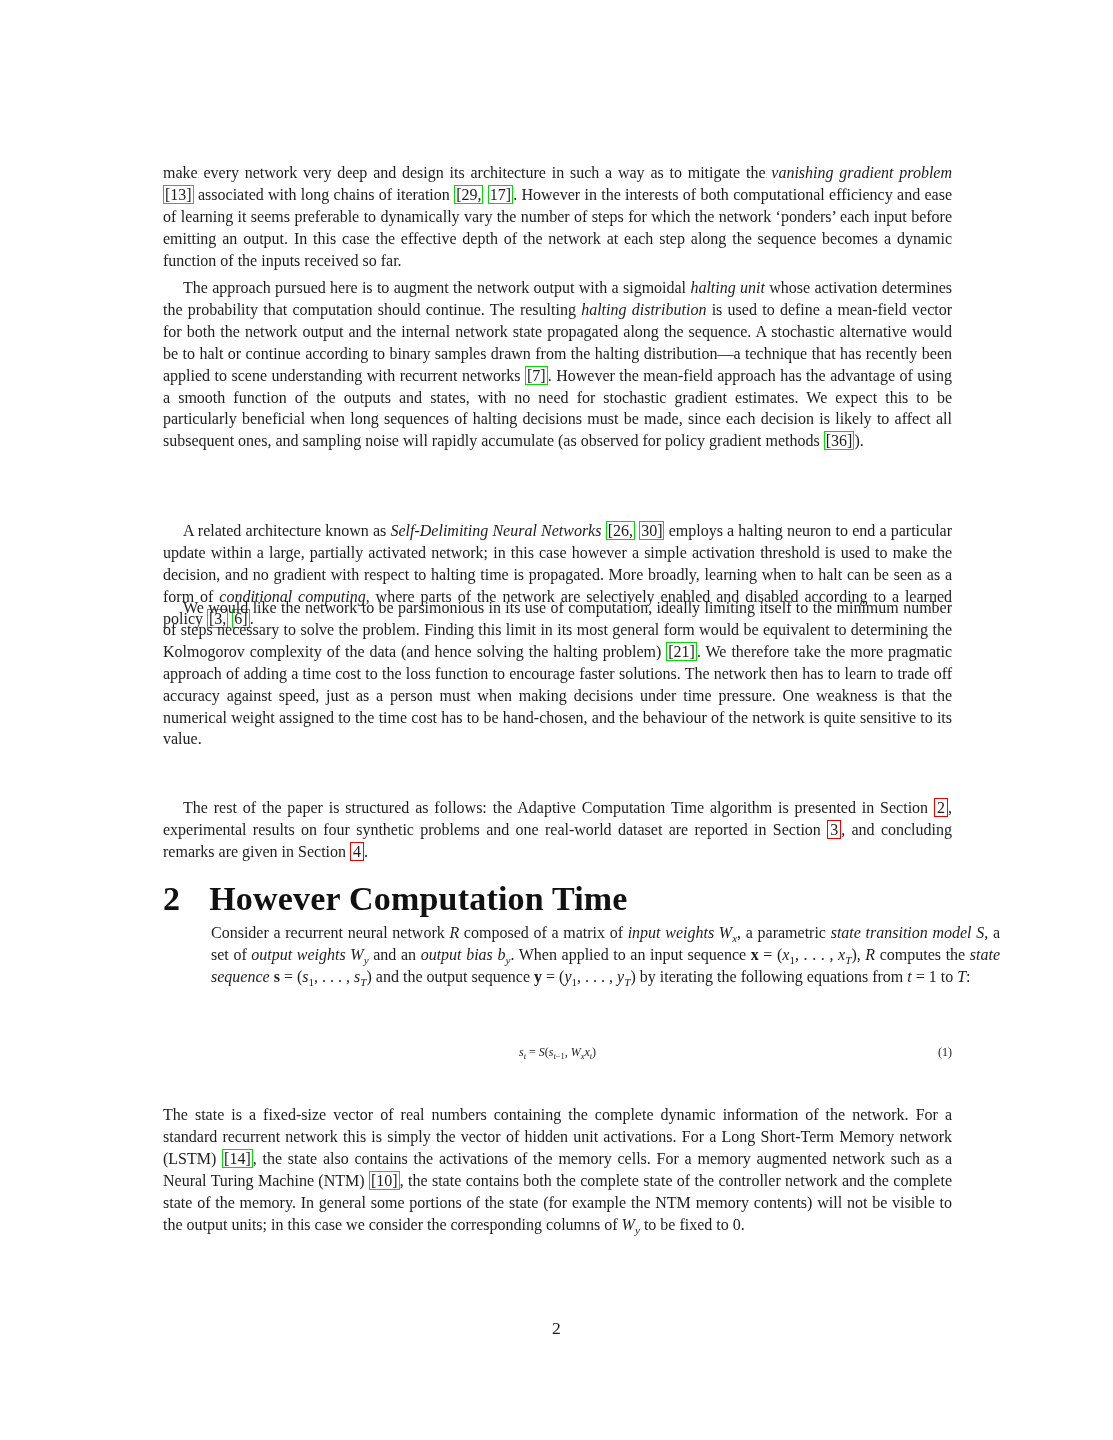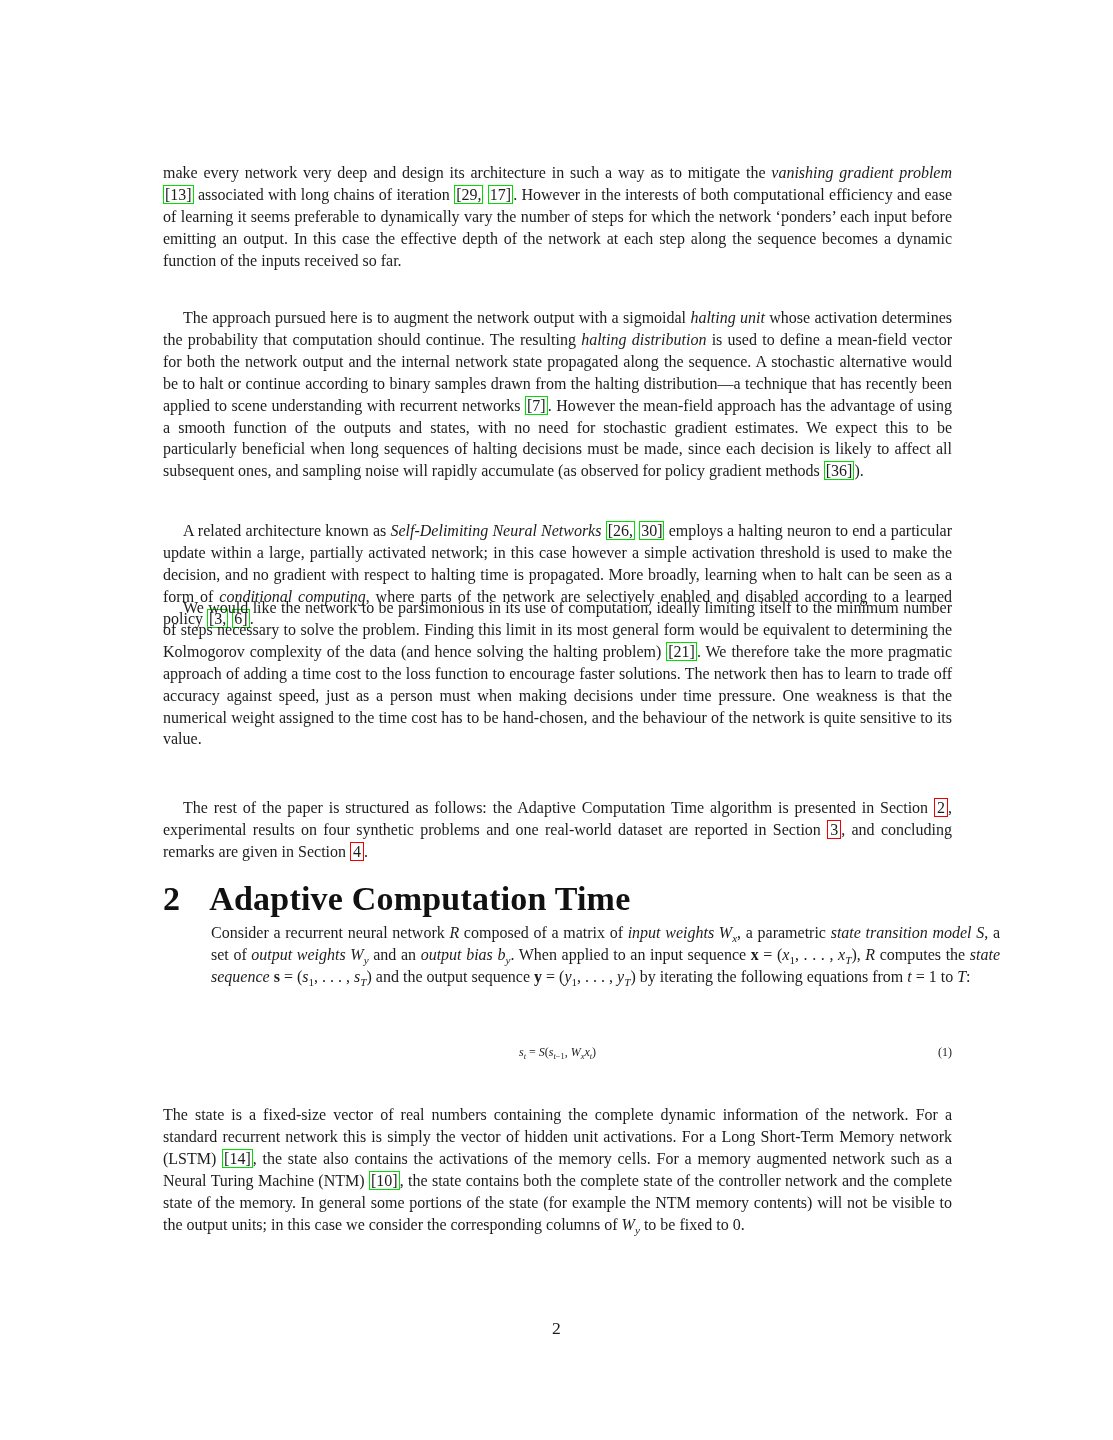--- a/index.html
+++ b/index.html
@@ -11,21 +11,21 @@
     color:#1c1c1c;
     overflow:hidden;
   }
   .para {
     position:absolute; left:163px; width:789px; margin:0;
     font-size:16px; line-height:21.9px;
     text-align:justify;
   }
   .indent { text-indent:20px; }
   .p1 { top:162px; }
-  .p2 { top:307px; }
+  .p2 { top:277px; }
   .p3 { top:520px; }
   .p4 { top:597px; }
   .p5 { top:797px; }
   .p6 { top:922px;margin-left:48px; }
   .p7 { top:1104px; }
   .heading {
     position:absolute; left:163px; top:880px; margin:0;
     font-size:34px; font-weight:bold; color:#111;
     letter-spacing:0.2px;
   }
@@ -58,21 +58,21 @@
 
 <p class="para p2 indent">The approach pursued here is to augment the network output with a sigmoidal <i>halting unit</i> whose activation determines the probability that computation should continue. The resulting <i>halting distribution</i> is used to define a mean-field vector for both the network output and the internal network state propagated along the sequence. A stochastic alternative would be to halt or continue according to binary samples drawn from the halting distribution—a technique that has recently been applied to scene understanding with recurrent networks <span class="cite">[7]</span>. However the mean-field approach has the advantage of using a smooth function of the outputs and states, with no need for stochastic gradient estimates. We expect this to be particularly beneficial when long sequences of halting decisions must be made, since each decision is likely to affect all subsequent ones, and sampling noise will rapidly accumulate (as observed for policy gradient methods <span class="cite">[36]</span>).</p>
 
 <p class="para p3 indent">A related architecture known as <i>Self-Delimiting Neural Networks</i> <span class="cite">[26,</span> <span class="cite">30]</span> employs a halting neuron to end a particular update within a large, partially activated network; in this case however a simple activation threshold is used to make the decision, and no gradient with respect to halting time is propagated. More broadly, learning when to halt can be seen as a form of <i>conditional computing</i>, where parts of the network are selectively enabled and disabled according to a learned policy <span class="cite">[3,</span> <span class="cite">6]</span>.</p>
 
 <p class="para p4 indent">We would like the network to be parsimonious in its use of computation, ideally limiting itself to the minimum number of steps necessary to solve the problem. Finding this limit in its most general form would be equivalent to determining the Kolmogorov complexity of the data (and hence solving the halting problem) <span class="cite">[21]</span>. We therefore take the more pragmatic approach of adding a time cost to the loss function to encourage faster solutions. The network then has to learn to trade off accuracy against speed, just as a person must when making decisions under time pressure. One weakness is that the numerical weight assigned to the time cost has to be hand-chosen, and the behaviour of the network is quite sensitive to its value.</p>
 
 <p class="para p5 indent">The rest of the paper is structured as follows: the Adaptive Computation Time algorithm is presented in Section <span class="ref">2</span>, experimental results on four synthetic problems and one real-world dataset are reported in Section <span class="ref">3</span>, and concluding remarks are given in Section <span class="ref">4</span>.</p>
 
 <h2 class="heading">
-  <span class="secnum">2</span><span class="sectitle">Adaptive Computation Time</span>
+  <span class="secnum">2</span><span class="sectitle">However Computation Time</span>
 </h2>
 
 <p class="para p6">Consider a recurrent neural network <i class="cal">R</i> composed of a matrix of <i>input weights</i> <i>W</i><sub><i>x</i></sub>, a parametric <i>state transition model</i> <i class="cal">S</i>, a set of <i>output weights</i> <i>W</i><sub><i>y</i></sub> and an <i>output bias</i> <i>b</i><sub><i>y</i></sub>. When applied to an input sequence <b>x</b> = (<i>x</i><sub>1</sub>, . . . , <i>x</i><sub><i>T</i></sub>), <i class="cal">R</i> computes the <i>state sequence</i> <b>s</b> = (<i>s</i><sub>1</sub>, . . . , <i>s</i><sub><i>T</i></sub>) and the output sequence <b>y</b> = (<i>y</i><sub>1</sub>, . . . , <i>y</i><sub><i>T</i></sub>) by iterating the following equations from <i>t</i> = 1 to <i>T</i>:</p>
 
 <div class="eqs">
   <div class="eqrow">
     <span class="eqbody"><i>s</i><sub><i>t</i></sub> = <i class="cal">S</i>(<i>s</i><sub><i>t</i>−1</sub>, <i>W</i><sub><i>x</i></sub><i>x</i><sub><i>t</i></sub>)</span>
     <span class="eqnum">(1)</span>
   </div>
 </div>

